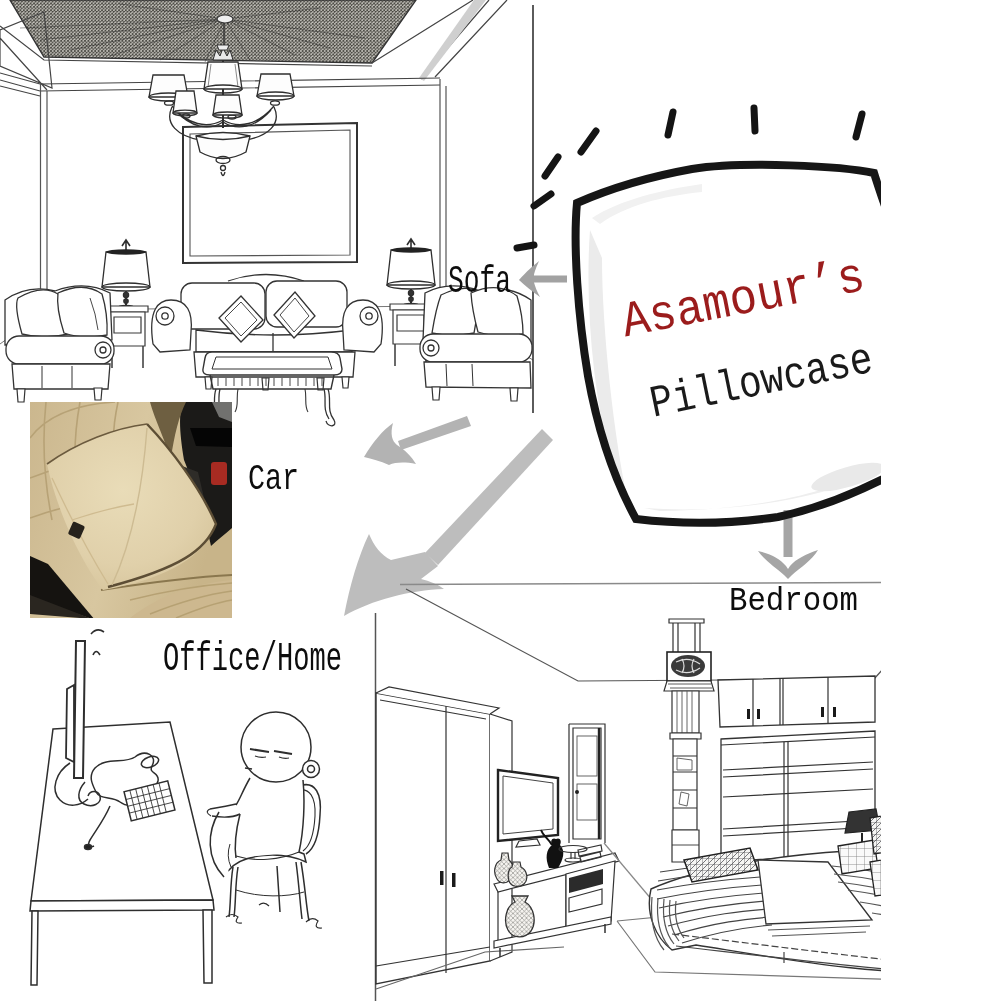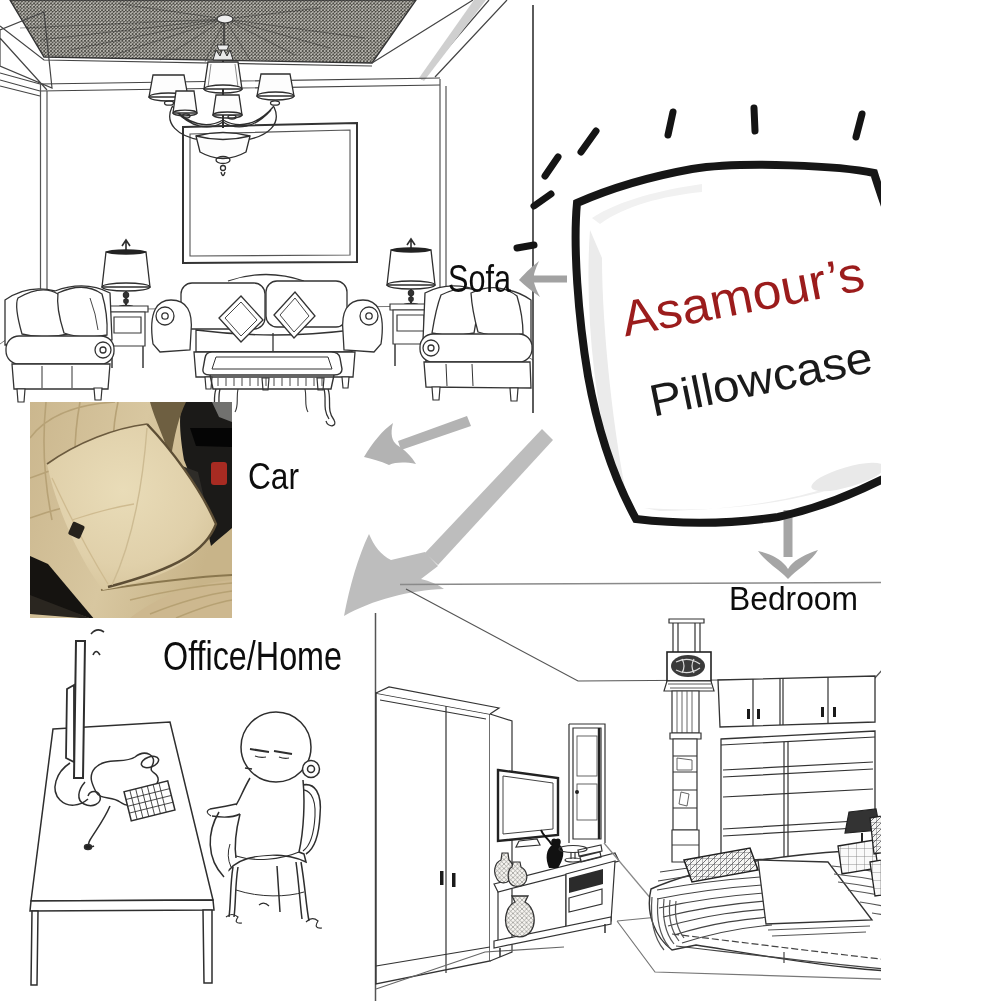--- a/index.html
+++ b/index.html
@@ -1,17 +1,17 @@
 <!DOCTYPE html>
 <html><head>
 <meta charset="utf-8">
 <style>
 html,body{margin:0;padding:0;background:#ffffff;}
 #stage{width:881px;height:1001px;position:relative;overflow:hidden;background:#ffffff;
-font-family:Liberation Sans, sans-serif;}
+font-family:Liberation Mono, monospace;}
 svg{display:block;}
 </style>
 </head>
 <body>
 <div id="stage">
 <svg width="1001" height="1001" viewBox="0 0 1001 1001">
 <defs>
 <pattern id="weave" width="3.4" height="3.4" patternUnits="userSpaceOnUse">
 <rect width="3.4" height="3.4" fill="#eae8e1"></rect>
 <path d="M0,3.4 L3.4,0 M0,0 L3.4,3.4" stroke="#45443e" stroke-width="0.95" fill="none"></path>

